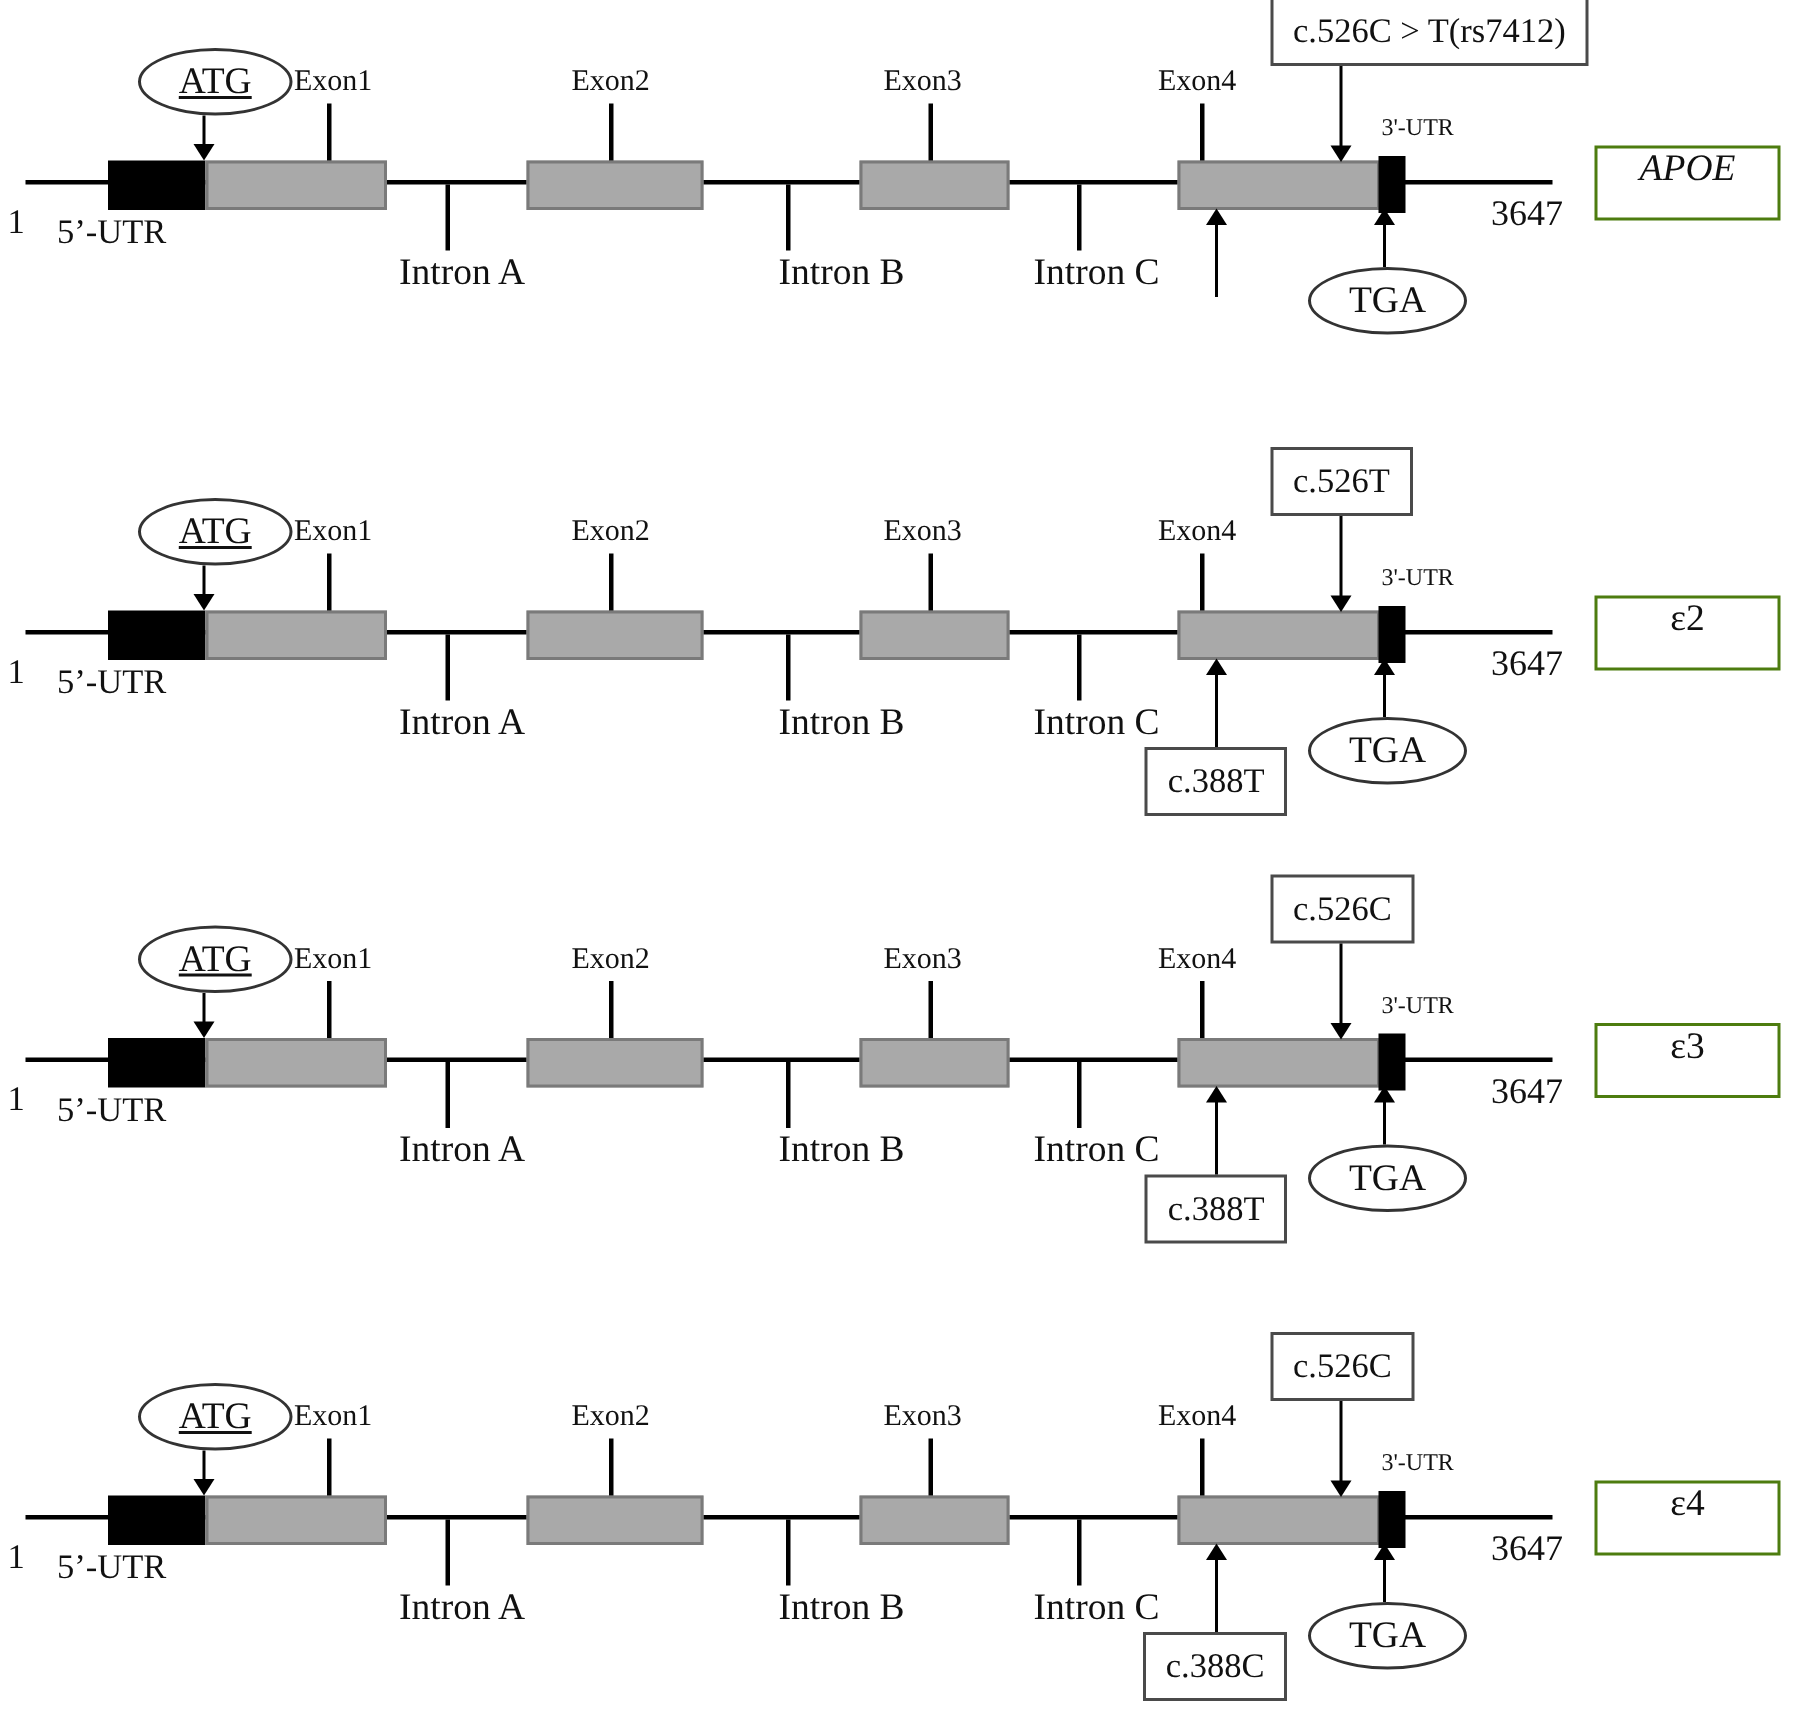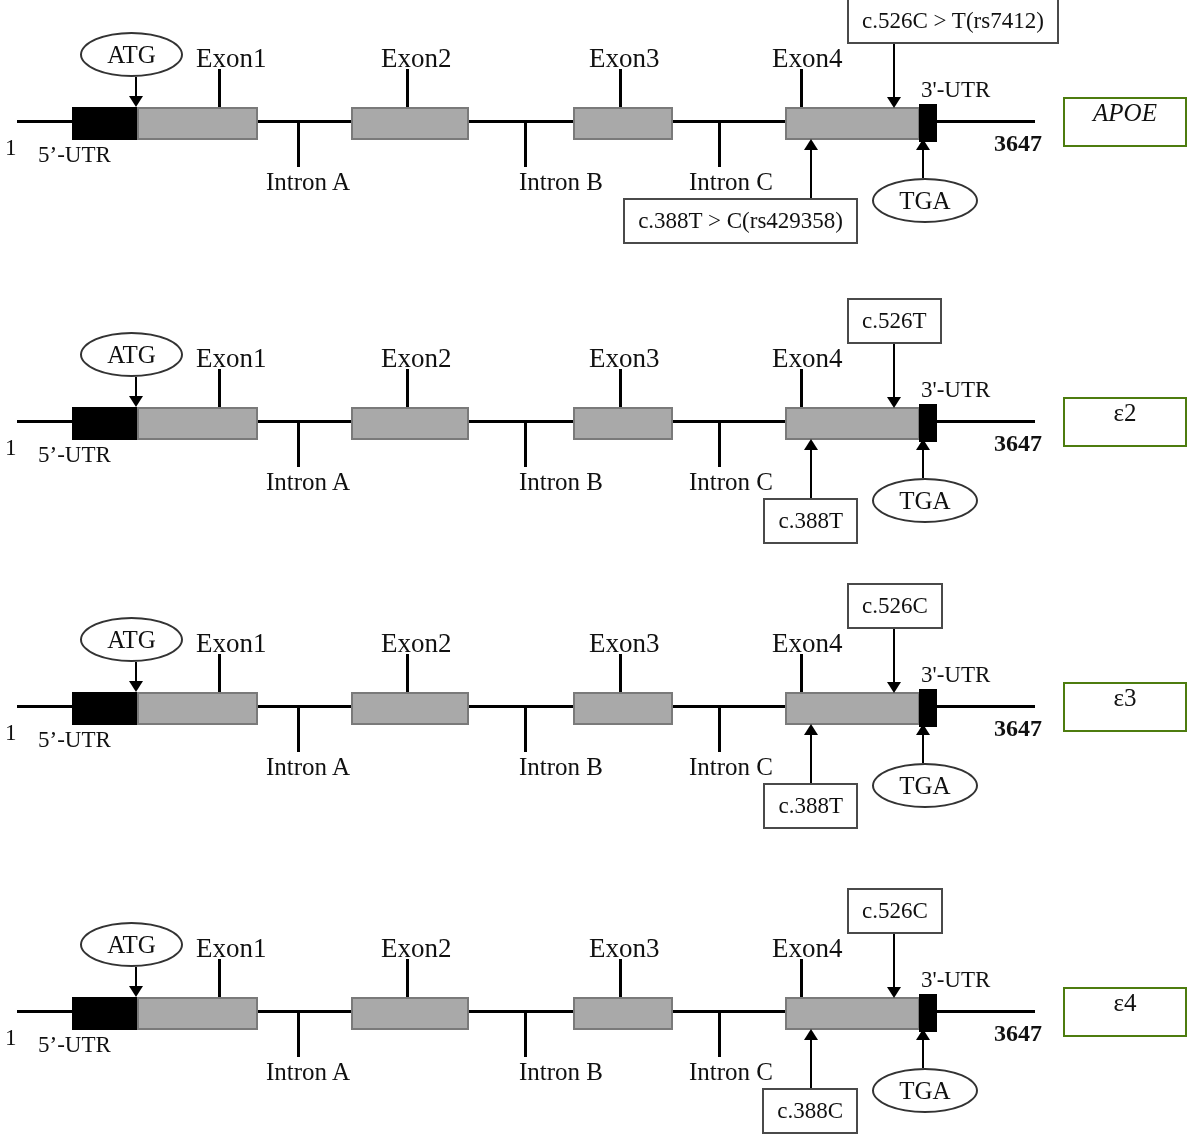--- a/index.html
+++ b/index.html
@@ -13,52 +13,52 @@
   }
   .row{position:absolute;left:0;width:1200px;height:265px;}
   .row--0{top:-8px;}
   .row--1{top:292px;}
   .row--2{top:577px;}
   .row--3{top:882px;}
 
   .backbone{position:absolute;left:17px;top:128px;width:1018px;height:3px;background:var(--backbone,#000);}
 
   .pos-start{position:absolute;left:5px;top:143px;font-size:23px;}
-  .pos-end{position:absolute;left:994px;top:138px;font-size:24px;font-weight:bold;}
+  .pos-end{position:absolute;left:994px;top:138px;font-size:24px;}
 
   .utr5-box{position:absolute;left:72px;top:115px;width:65px;height:33px;background:var(--utr-fill,#000);}
   .utr3-box{position:absolute;left:919px;top:112px;width:18px;height:38px;background:var(--utr-fill,#000);}
 
   .exon-box{position:absolute;top:115px;height:33px;background:var(--exon-fill,#a9a9a9);
     border:2px solid var(--exon-border,#7a7a7a);box-sizing:border-box;}
   .exon-box.e1{left:137px;width:121px;}
   .exon-box.e2{left:351px;width:118px;}
   .exon-box.e3{left:573px;width:100px;}
   .exon-box.e4{left:785px;width:135px;}
 
   .utr5-label{position:absolute;left:38px;top:150px;font-size:23px;}
-  .utr3-label{position:absolute;left:921px;top:85px;font-size:23px;}
-
-  .exon-label{position:absolute;top:51px;font-size:27px;white-space:nowrap;}
+  .utr3-label{position:absolute;left:921px;top:85px;font-size:16px;}
+
+  .exon-label{position:absolute;top:51px;font-size:20px;white-space:nowrap;}
   .exon-label.l1{left:196px;} .exon-label.l2{left:381px;}
   .exon-label.l3{left:589px;} .exon-label.l4{left:772px;}
 
   .tick{position:absolute;width:3px;background:#000;}
   .exon-tick{top:77px;height:38px;}
   .exon-tick.k1{left:218px;} .exon-tick.k2{left:406px;}
   .exon-tick.k3{left:619px;} .exon-tick.k4{left:800px;}
   .intron-tick{top:131px;height:44px;}
   .intron-tick.ka{left:297px;} .intron-tick.kb{left:524px;} .intron-tick.kc{left:718px;}
 
   .intron-label{position:absolute;top:176px;font-size:25px;white-space:nowrap;}
   .intron-label.la{left:266px;} .intron-label.lb{left:491px;margin-left:28px;} .intron-label.lc{left:689px;}
 
   .oval{position:absolute;border:2px solid #333;border-radius:50%;background:#fff;
     display:flex;align-items:center;justify-content:center;font-size:25px;box-sizing:border-box;}
-  .atg-oval{left:80px;top:40px;width:103px;height:45px;}
+  .atg-oval{left:92px;top:40px;width:103px;height:45px;text-decoration:underline;}
   .tga-oval{left:872px;top:186px;width:106px;height:45px;}
 
   .anno-box{position:absolute;height:46px;background:#fff;border:2px solid #4a4a4a;
     box-sizing:border-box;display:flex;align-items:center;justify-content:center;
     padding:0 13px;font-size:23px;white-space:nowrap;}
   .snp526{left:847px;top:6px;}
   .snp388{right:342px;top:206px;}
 
   .gene-box{position:absolute;left:1063px;top:105px;width:124px;height:50px;background:#fff;
     border:2px solid #4d7c0f;box-sizing:border-box;display:flex;
@@ -123,21 +123,20 @@
     <div class="head head-down head-atg"></div>
 
     <div class="anno-box snp526">c.526C &gt; T(rs7412)</div>
     <div class="stem stem-526"></div>
     <div class="head head-down head-526"></div>
 
     <div class="oval tga-oval">TGA</div>
     <div class="stem stem-tga"></div>
     <div class="head head-up head-tga"></div>
 
-    <div class="anno-box snp388">c.388T &gt; C(rs429358)</div>
     <div class="stem stem-388"></div>
     <div class="head head-up head-388"></div>
 
     <div class="gene-box">
       <span class="gene-name">APOE</span>
     </div>
   </div>
 
   <div class="row row--1">
     <div class="backbone"></div>

